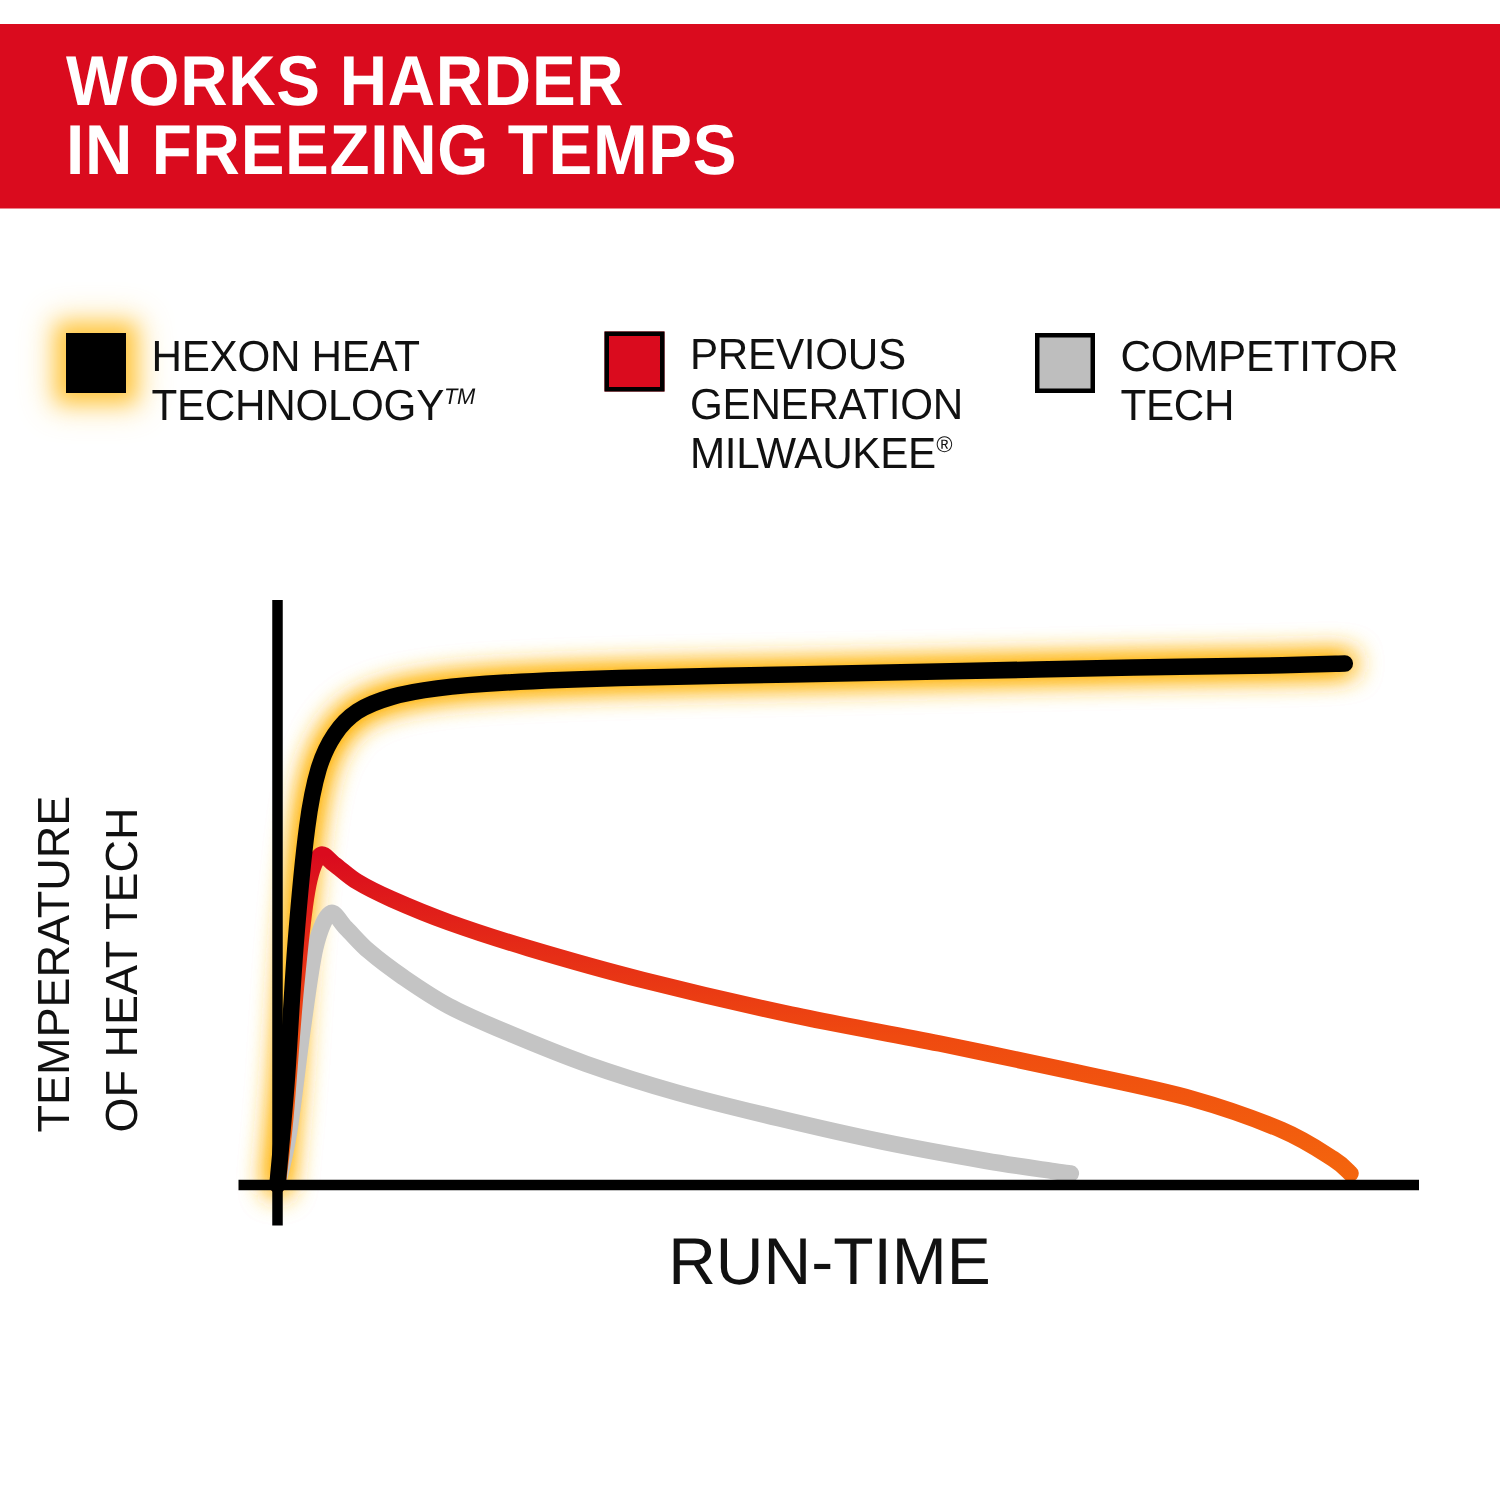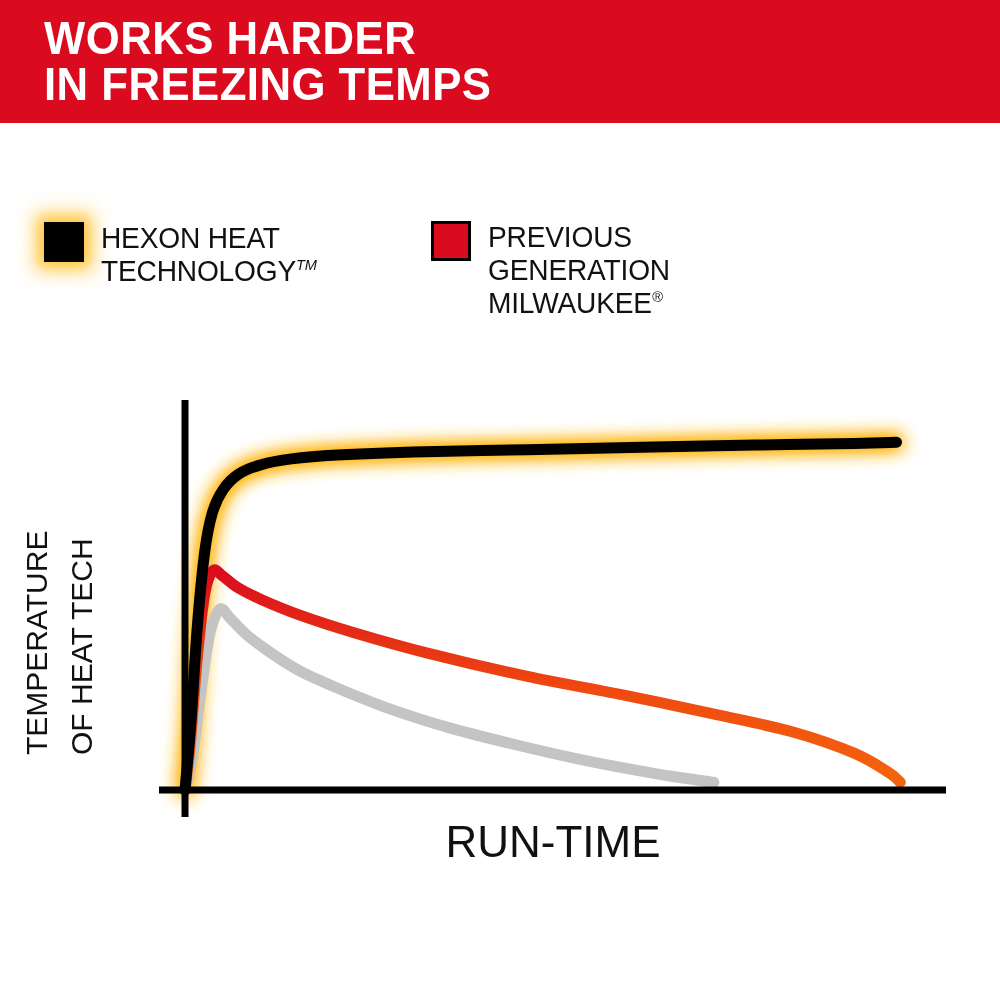--- a/index.html
+++ b/index.html
@@ -12,21 +12,21 @@
     height: 1000px;
     font-family: "Liberation Sans", sans-serif;
     overflow: hidden;
     position: relative;
   }
 
   
   #banner {
     position: absolute;
     left: 0;
-    top: 0;
+    top: 16px;
     width: 1000px;
     height: 123px;
     background: #da0b1e;
     overflow: hidden;
   }
   #banner-title {
     position: absolute;
     left: 44px;
     top: 15px;
     color: #ffffff;
@@ -48,21 +48,21 @@
     width: 1000px;
     height: 120px;
     padding-left: 45px;
   }
   .legend-item {
     position: absolute;
     display: flex;
     align-items: flex-start;
   }
   .legend-item.item-0 { left: 44px;  top: 12px; width: 330px; }
-  .legend-item.item-1 { left: 386px; top: 11px; width: 290px; justify-content: flex-end; }
+  .legend-item.item-1 { left: 403px; top: 11px; width: 290px; }
   .legend-item.item-2 { left: 690px; top: 12px; width: 300px; }
 
   .swatch {
     width: 40px;
     height: 40px;
     flex: 0 0 auto;
     box-sizing: border-box;
   }
   .swatch.black {
     background: #000000;
@@ -160,20 +160,25 @@
 TECHNOLOGY</span><sup>TM</sup></div>
   </div>
 
   <div class="legend-item item-1">
     <div class="swatch red"></div>
     <div class="legend-label"><span>PREVIOUS
 GENERATION
 MILWAUKEE</span><sup>®</sup></div>
   </div>
 
+  <div class="legend-item item-2">
+    <div class="swatch gray"></div>
+    <div class="legend-label"><span>COMPETITOR
+TECH</span></div>
+  </div>
 
 </div>
 
 <div id="plot">
 
   <svg id="plot-svg" width="1000" height="560" viewBox="0 0 1000 560">
     <defs>
       <filter id="heatglow" x="-25%" y="-60%" width="150%" height="260%">
         <feGaussianBlur in="SourceGraphic" stdDeviation="9" result="b1"></feGaussianBlur>
         <feComponentTransfer in="b1" result="b2">

